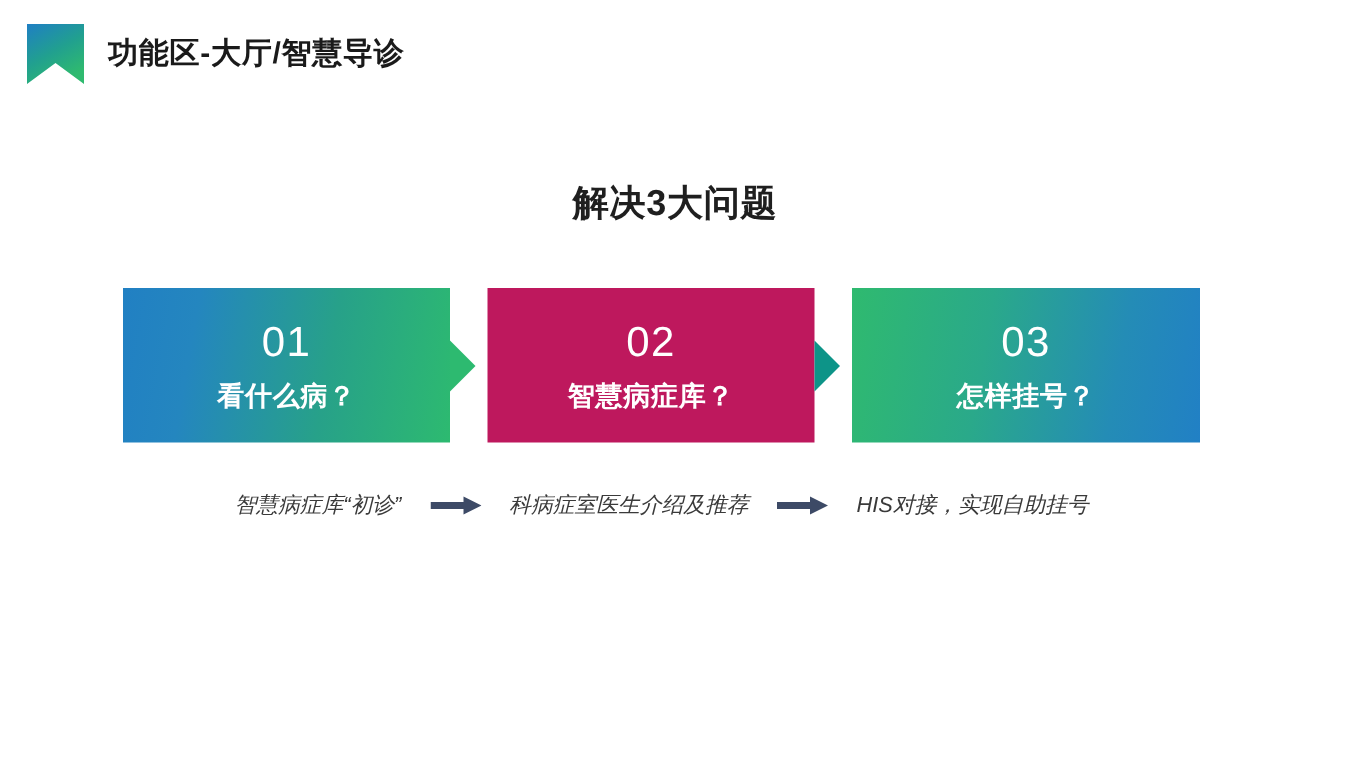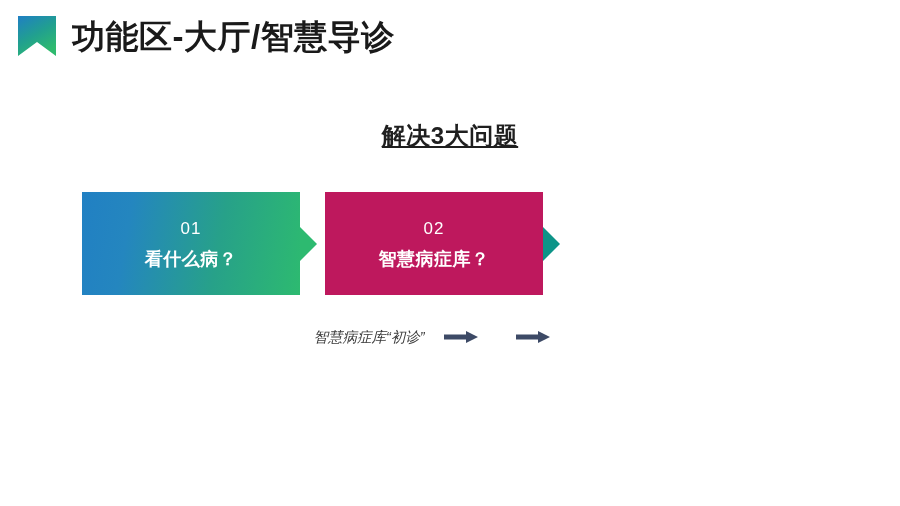--- a/index.html
+++ b/index.html
@@ -27,41 +27,40 @@
   }
   .logo-icon {
     margin-left: 18px;
     width: 38px;
     height: 40px;
     flex: 0 0 auto;
     display: block;
   }
   .header-title {
     margin-left: 16px;
-    font-size: 33px;
+    font-size: 20px;
     font-weight: bold;
     color: #1a1a1a;
     letter-spacing: 0.5px;
     white-space: nowrap;
     line-height: 1;
   }
 
   
   .section-title {
     position: absolute;
     left: 0;
     top: 122px;
     width: 900px;
     text-align: center;
     font-size: 24px;
     font-weight: bold;
     color: #1f1f1f;
     letter-spacing: 0.5px;
     line-height: 1.2;
-    text-decoration: underline;
   }
 
   
   .cards {
     position: absolute;
     left: 82px;
     top: 192px;
     width: 718px;
     height: 103px;
   }
@@ -76,21 +75,21 @@
     left: 0;
     top: 0;
     width: 100%;
     height: 100%;
     display: flex;
     flex-direction: column;
     align-items: center;
     justify-content: center;
   }
   .card-num {
-    font-size: 17px;
+    font-size: 28px;
     color: #ffffff;
     font-weight: normal;
     line-height: 1;
     margin-bottom: 13px;
     letter-spacing: 1px;
   }
   .card-label {
     font-size: 18px;
     color: #ffffff;
     font-weight: bold;
@@ -183,30 +182,38 @@
   </div>
 
   <div class="card card-2">
     <div class="card-body">
       <div class="card-num">02</div>
       <div class="card-label">智慧病症库？</div>
     </div>
     <div class="card-arrow"></div>
   </div>
 
+  <div class="card card-3">
+    <div class="card-body">
+      <div class="card-num">03</div>
+      <div class="card-label">怎样挂号？</div>
+    </div>
+  </div>
 
 </div>
 
 <div class="captions">
 
   <div class="caption-text">智慧病症库“初诊”</div>
 
   <svg class="caption-arrow" width="34" height="14" viewBox="0 0 34 14">
     <path d="M0 4.6 H22 V1 L34 7 L22 13 V9.4 H0 Z" fill="#3d4a66"></path>
   </svg>
 
+  <div class="caption-text">科病症室医生介绍及推荐</div>
 
   <svg class="caption-arrow" width="34" height="14" viewBox="0 0 34 14">
     <path d="M0 4.6 H22 V1 L34 7 L22 13 V9.4 H0 Z" fill="#3d4a66"></path>
   </svg>
 
+  <div class="caption-text">HIS对接，实现自助挂号</div>
 
 </div>
 
 </body></html>

